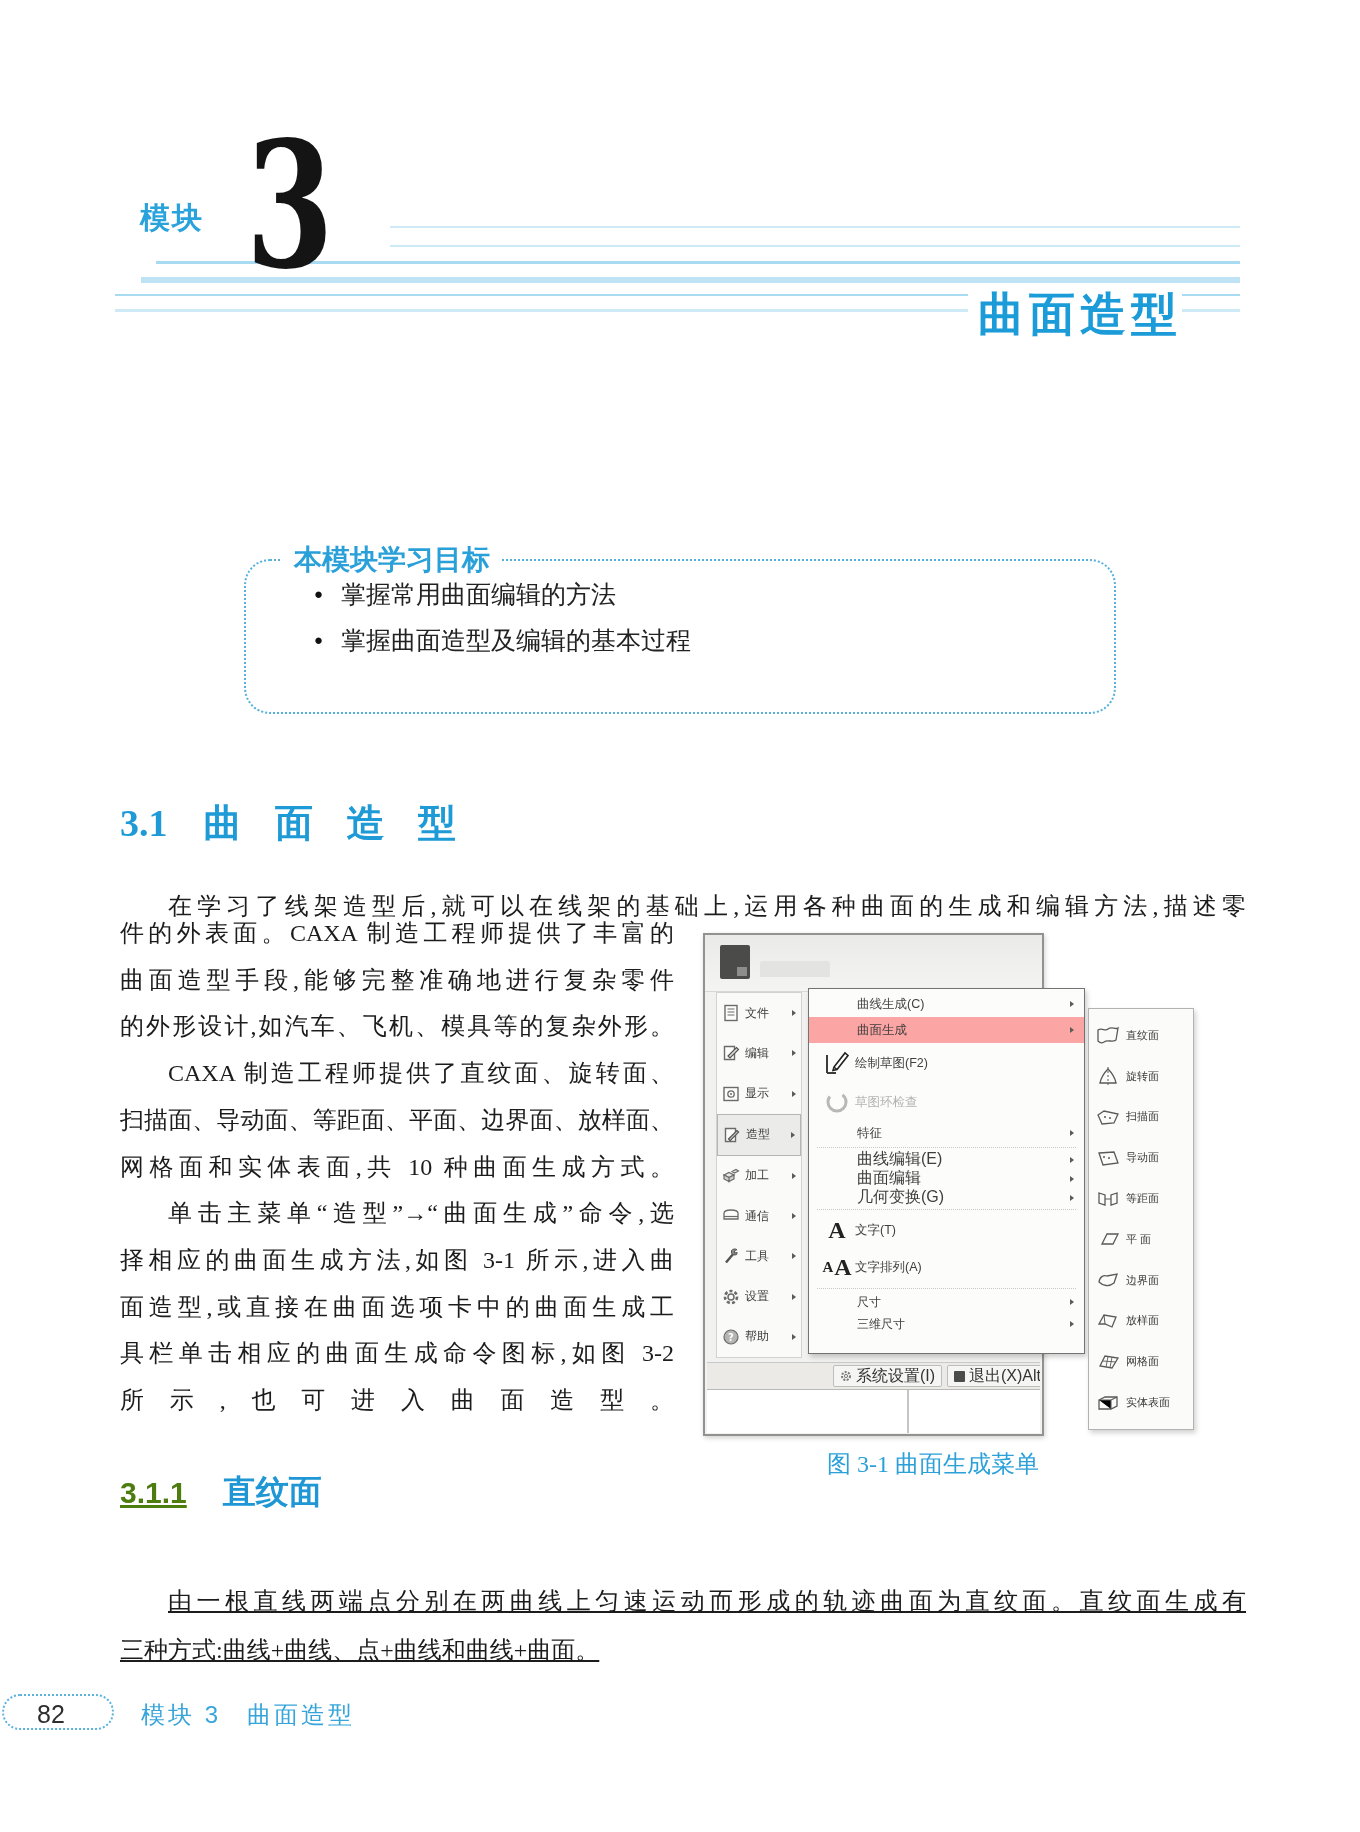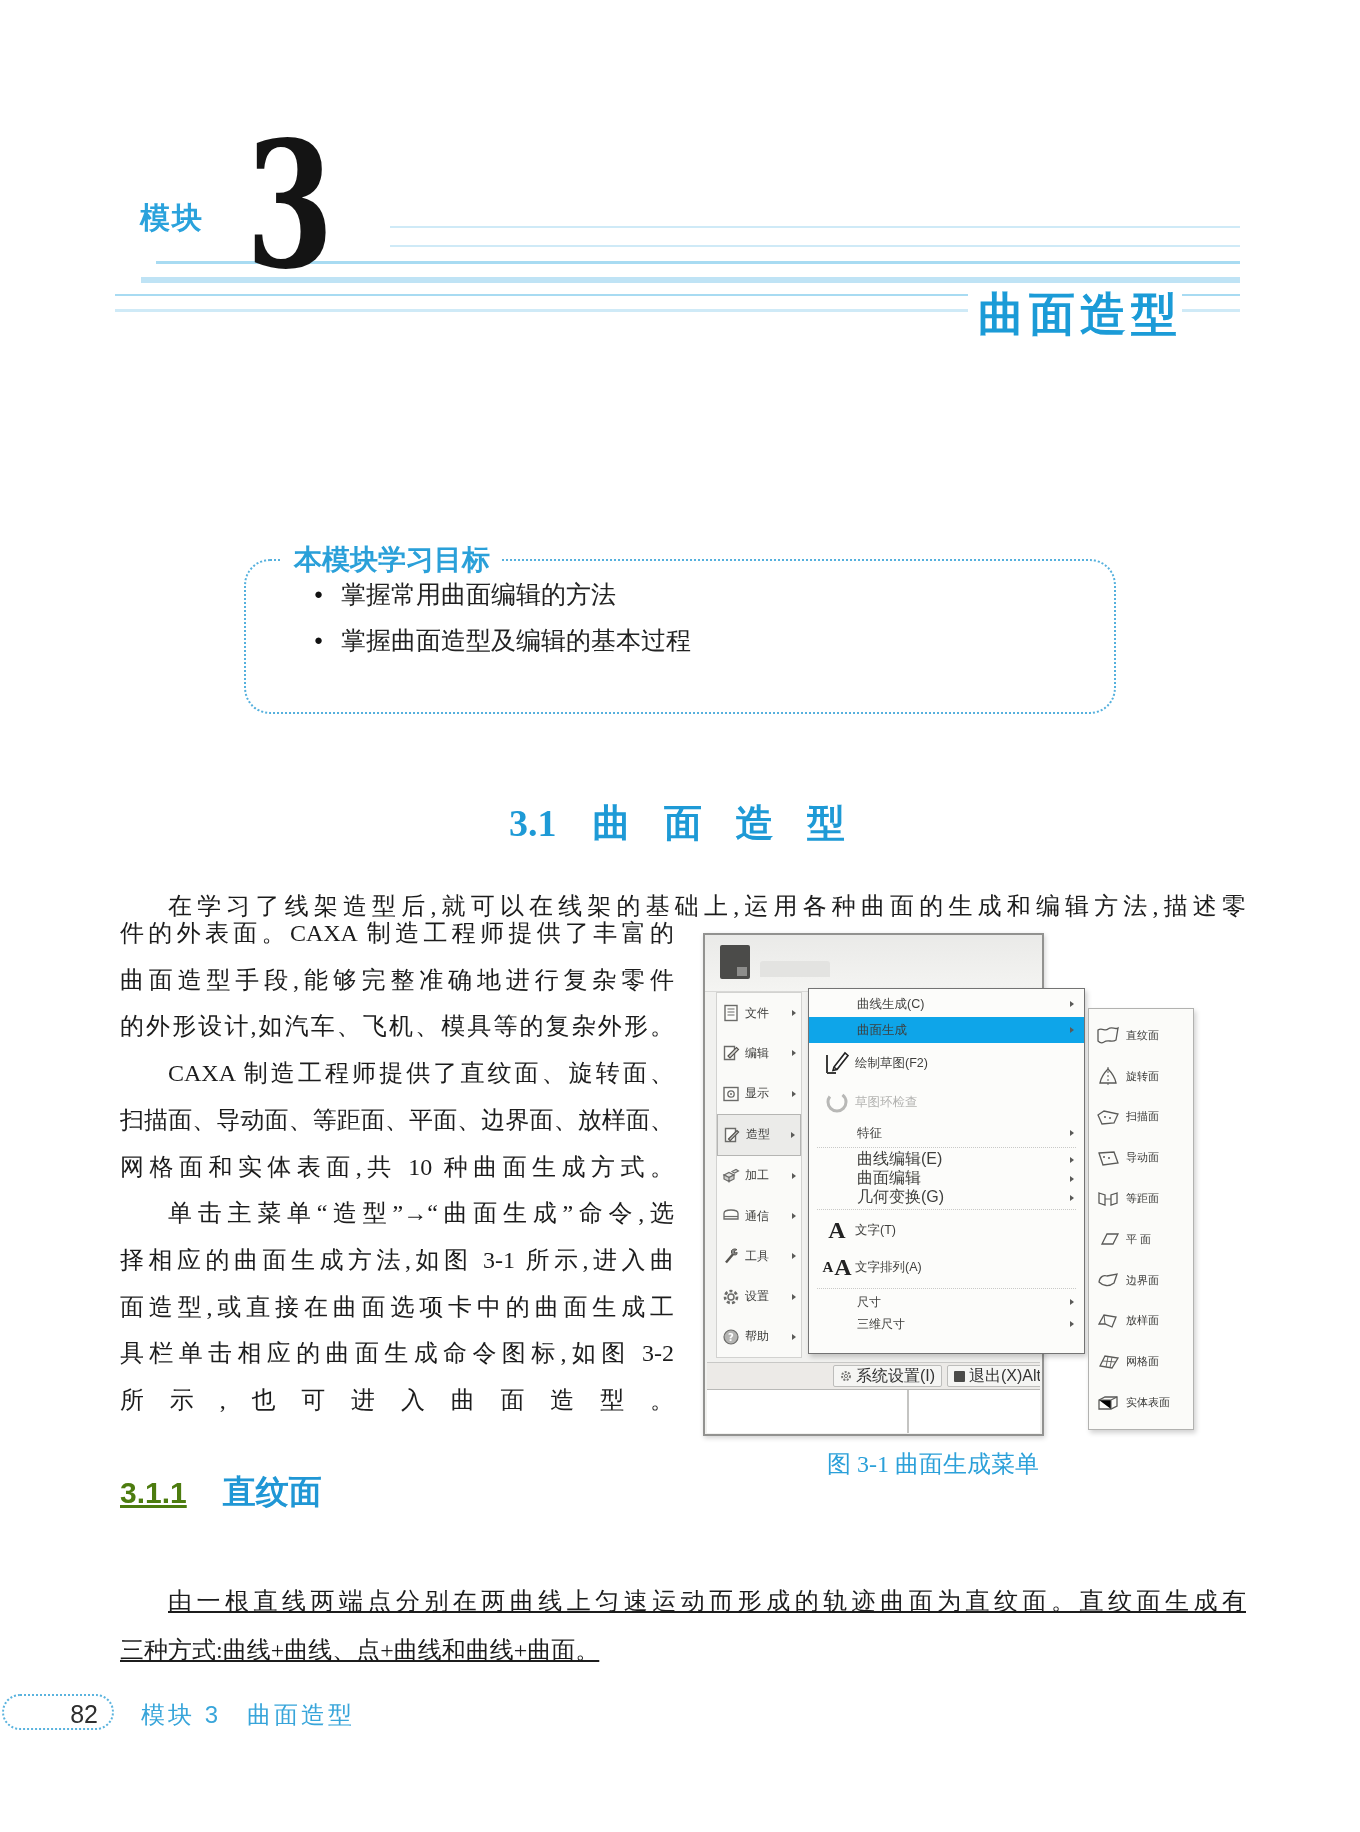--- a/index.html
+++ b/index.html
@@ -24,21 +24,21 @@
 
   
   .obj-box{left:244px;top:559px;width:868px;height:151px;border:2px dotted #55b0dd;border-radius:26px;}
   .obj-title{left:282px;top:544px;font:bold 28px/32px "Liberation Sans","DejaVu Sans",sans-serif;
              color:#2aa0d9;background:#fff;padding:0 12px;z-index:2;}
   .obj-list{left:314px;top:572px;}
   .obj-item{height:46px;line-height:46px;font-size:25px;color:#222;}
   .obj-bullet{display:inline-block;font-size:15px;margin-right:18px;position:relative;top:-4px;color:#111;}
 
   
-  .sec31{left:120px;top:798px;width:1126px;text-align:center;color:#1e9ad6;font-weight:bold;}
+  .sec31{left:120px;top:798px;width:1126px;text-align:left;color:#1e9ad6;font-weight:bold;}
   .sec31 .num{font-size:38px;margin-right:36px;}
   .sec31 .ttl{font-size:38px;letter-spacing:12px;}
 
   
   .p1{left:120px;top:884px;width:1126px;box-sizing:border-box;padding-left:48px;
       font-size:24px;line-height:44px;text-align:justify;text-align-last:justify;}
   .lcol{left:120px;top:910px;width:554px;}
   .lcol .ln{line-height:46.7px;font-size:24px;text-align:justify;text-align-last:justify;}
   .lcol .ind{padding-left:48px;box-sizing:border-box;}
 
@@ -61,21 +61,21 @@
   .tri{margin-left:auto;width:0;height:0;border-left:4px solid #5a5a58;
        border-top:3px solid transparent;border-bottom:3px solid transparent;}
   .sicon{flex:none;}
 
   .submenu{position:absolute;left:105px;top:55px;width:277px;height:366px;background:#fcfcfa;
            border:1px solid #737373;box-shadow:2px 3px 5px rgba(0,0,0,.2);box-sizing:border-box;
            padding-top:2px;}
   .sm-row{display:flex;align-items:center;padding:0 10px 0 48px;font-size:12.5px;color:#3e3e3c;}
   .sm-row.icon-row{padding-left:10px;}
   .sm-ico{width:36px;display:flex;justify-content:center;align-items:center;flex:none;}
-  .sm-row.hl{background:#0ea5e9;}
+  .sm-row.hl{background:#fca5a5;}
   .sm-row.dis{color:#b3b3b1;}
   .sm-sep{border-top:1px dotted #c9c9c7;margin:2px 8px;}
   .h26{height:26px;} .h40{height:40px;} .h38{height:38px;} .h24{height:24px;}
   .h19{height:19px;font-size:16px;} .h36{height:36px;} .h22{height:22px;font-size:12px;}
   .Abig{font:bold 24px/24px "Liberation Serif","DejaVu Serif",serif;color:#222;}
   .Asmall{font:bold 15px/15px "Liberation Serif","DejaVu Serif",serif;color:#222;}
 
   .botbar{position:absolute;left:2px;top:427px;width:333px;height:26px;background:#eceae7;
           border-top:1px solid #c8c8c6;display:flex;align-items:center;justify-content:flex-end;
           overflow:hidden;}
@@ -98,21 +98,21 @@
 
   
   .sec311{left:120px;top:1472px;}
   .sec311 .n{font:bold 30px/40px "Liberation Sans","DejaVu Sans",sans-serif;color:#4d7c0f;text-decoration:underline;}
   .sec311 .t{font:bold 33px/40px "Liberation Sans","DejaVu Sans",sans-serif;color:#2097d5;margin-left:36px;}
   .p2{left:120px;top:1577px;width:1126px;font-size:24px;line-height:49px;text-decoration:underline;}
   .p2 .l1{text-align:justify;text-align-last:justify;padding-left:48px;box-sizing:border-box;}
 
   
   .pgpill{left:2px;top:1694px;width:112px;height:36px;border:2px dotted #5ab3de;border-radius:19px;
-          font:25px/36px "Liberation Sans","DejaVu Sans",sans-serif;color:#2e2e2e;text-align:right;
+          font:25px/36px "Liberation Sans","DejaVu Sans",sans-serif;color:#2e2e2e;text-align:center;
           padding-right:14px;box-sizing:border-box;}
   .ftext{left:141px;top:1700px;font:24px/30px "Liberation Sans","DejaVu Sans",sans-serif;
          color:#38a5da;letter-spacing:3px;}
   .ftext .gap{margin-left:26px;}
   svg{display:block;}
 </style>
 </head>
 <body>
 
 <div class="page">

